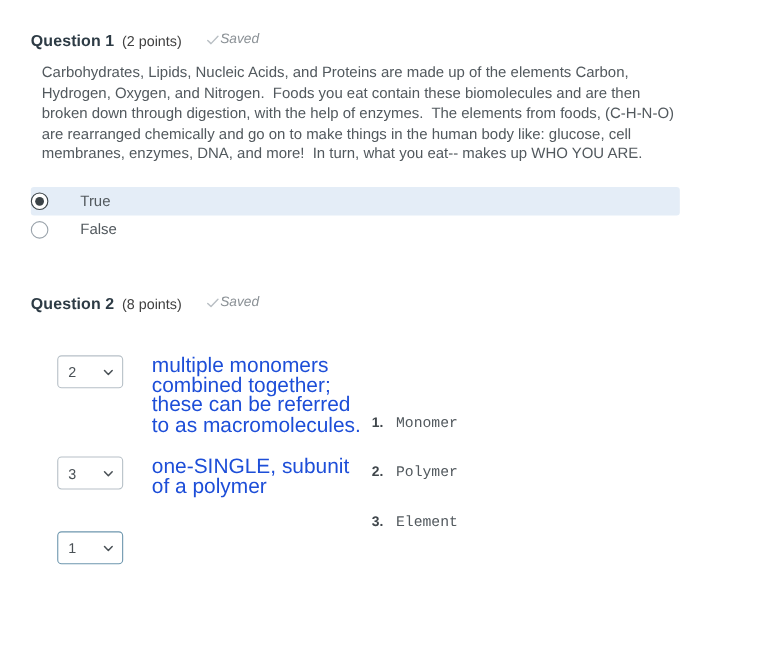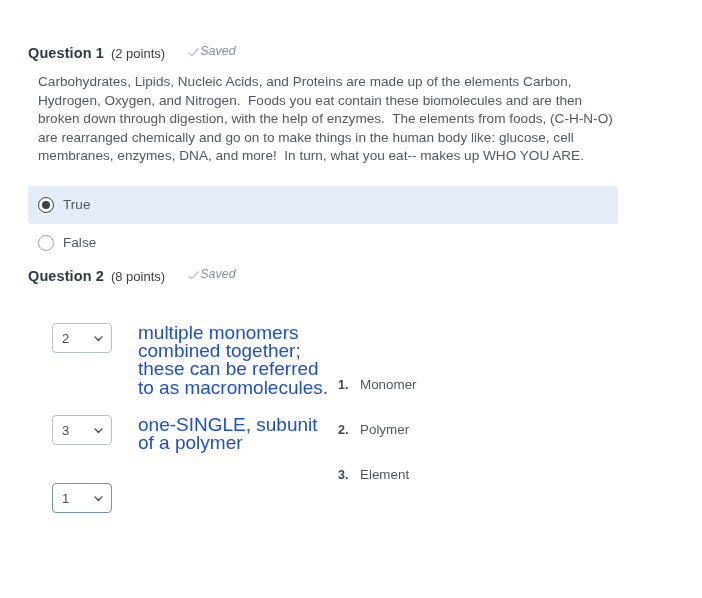--- a/index.html
+++ b/index.html
@@ -18,21 +18,21 @@
   }
 
   .quiz {
     position: absolute;
     left: 0; top: 0;
     width: 702px;
   }
 
   
   .question-block { position: absolute; left: 0; width: 702px; }
-  #question-1 { top: 44px; }
+  #question-1 { top: 28px; }
   #question-2 { top: 267px; }
 
   .q-header {
     margin-left: 28px;
     height: 20px;
     display: flex;
     align-items: baseline;
     white-space: nowrap;
   }
   .q-title {
@@ -86,23 +86,24 @@
 
   
   .answers {
     margin-top: 20px;
     margin-left: 28px;
     width: 590px;
   }
   .answer-row {
     display: flex;
     align-items: center;
-    height: 38px;
-    padding-left: 10px;
+    height: 26px;
+    padding-left: 0;
     box-sizing: border-box;
+    gap: 20px;
   }
   .answer-row.selected {
     background: #e4edf7;
     border-radius: 3px;
   }
   .radio {
     width: 16px;
     height: 16px;
     border-radius: 50%;
     border: 1.3px solid #9aa3ab;
@@ -206,20 +207,21 @@
   .term-number {
     font-size: 12.6px;
     font-weight: bold;
     color: #3f464b;
     width: 22px;
     flex: none;
   }
   .term-label {
     font-size: 13.4px;
     color: #52595e;
+    font-family: Liberation Mono, monospace;
   }
 </style>
 </head>
 <body>
 
 <div class="quiz">
 
   <div class="question-block" id="question-1">
 
     <div class="q-header">

